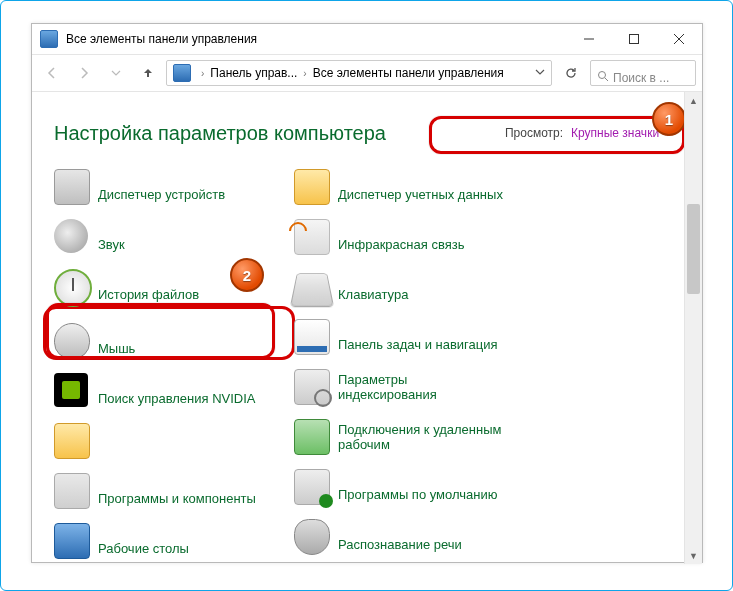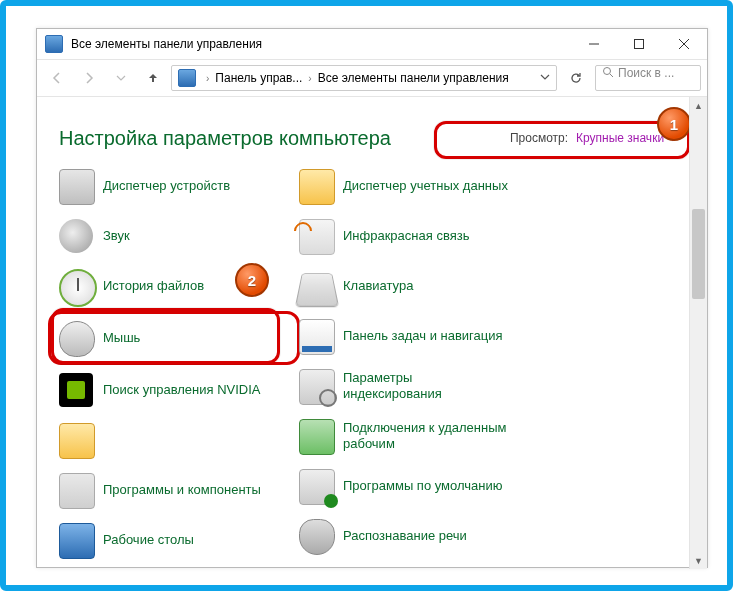--- a/index.html
+++ b/index.html
@@ -1,52 +1,52 @@
 <!DOCTYPE html>
 <html><head>
 <meta charset="utf-8">
 <style>
 html,body{margin:0;padding:0;font-family:"Segoe UI",Arial,sans-serif;font-size:12px;color:#000;background:#fff}
-.frame{width:733px;height:591px;box-sizing:border-box;border:6px solid #0ea5e9;border-radius:6px;position:relative;overflow:hidden;background:#fff}
+.frame{width:733px;height:591px;box-sizing:border-box;border:1px solid #0ea5e9;border-radius:6px;position:relative;overflow:hidden;background:#fff}
 .window{position:absolute;top:22px;left:30px;width:672px;height:540px;border:1px solid #b9b9b9;box-sizing:border-box;background:#fff;box-shadow:0 0 4px rgba(0,0,0,.1)}
 
 .titlebar{height:30px;display:flex;align-items:center;border-bottom:1px solid #e5e5e5}
 .titlebar .ticon{width:16px;height:16px;margin:0 8px;background:linear-gradient(#6aa7e0,#2d6db3);border:1px solid #2d6db3;border-radius:2px}
 .titlebar .ttitle{flex:1;font-size:12px;color:#000}
 .winbtns{display:flex;height:100%}
 .winbtn{width:45px;display:flex;align-items:center;justify-content:center;color:#333;font-size:12px;font-family:Arial}
 .winbtn.close{width:46px}
 .winbtn svg{display:block}
 
 .toolbar{height:36px;display:flex;align-items:center;border-bottom:1px solid #e5e5e5;padding:0 6px;gap:4px}
 .navbtn{width:28px;height:28px;display:flex;align-items:center;justify-content:center;color:#999;border-radius:3px}
 .navbtn.up{color:#555}
 .addrbar{flex:1;height:24px;border:1px solid #ccc;display:flex;align-items:center;font-size:12px;border-radius:2px;background:#fff}
 .addrbar .ticon{width:16px;height:16px;margin:0 6px;background:linear-gradient(#6aa7e0,#2d6db3);border:1px solid #2d6db3;border-radius:2px}
 .crumb{color:#000;padding:0 2px}
 .sep{color:#777;padding:0 4px;font-size:10px}
 .addrbar .drop{margin-left:auto;padding:0 6px;color:#555}
 .refresh{width:28px;height:24px;display:flex;align-items:center;justify-content:center;color:#555;border:1px solid transparent}
-.searchbox{width:92px;height:24px;border:1px solid #ccc;border-radius:2px;display:flex;align-items:flex-start;padding:0 6px;color:#888;font-size:12px;white-space:nowrap;overflow:hidden}
+.searchbox{width:92px;height:24px;border:1px solid #ccc;border-radius:2px;display:flex;align-items:flex-end;padding:0 6px;color:#888;font-size:12px;white-space:nowrap;overflow:hidden}
 .searchbox .sicon{margin-right:4px;color:#888}
 
 .content{position:relative;height:calc(100% - 30px - 36px);overflow:hidden}
 .header-row{display:flex;align-items:flex-start;padding:30px 22px 12px 22px}
 .page-title{color:#0a6b2e;font-size:20px}
 .view-wrap{margin-left:auto;display:flex;align-items:center;font-size:12px;padding:4px 8px}
 .view-label{color:#444;margin-right:8px}
 .view-value{color:#a21caf;display:flex;align-items:center;gap:4px}
 .view-value .caret{font-size:9px}
 
 .callout{position:absolute;border:3px solid #d60000;border-radius:12px;pointer-events:none;box-sizing:border-box;box-shadow:0 0 0 1px rgba(0,0,0,.05)}
 .badge{position:absolute;width:30px;height:30px;border-radius:50%;background:radial-gradient(circle at 35% 30%,#ff9a66,#e24a00 70%);border:2px solid #a23600;display:flex;align-items:center;justify-content:center;color:#fff;font-weight:bold;font-size:15px;text-shadow:0 1px 1px rgba(0,0,0,.4)}
 
 .grid{display:flex;flex-wrap:wrap;padding:0 22px 20px 22px}
 .col{width:240px}
-.item{display:flex;align-items:center;height:44px;padding:2px 0 2px 0;margin-bottom:2px}
+.item{display:flex;align-items:flex-end;height:44px;padding:2px 0 2px 0;margin-bottom:2px}
 .item .icon{width:34px;height:34px;margin-right:10px;flex-shrink:0}
 .item .label{color:#0a6b2e;font-size:13px;line-height:1.2}
 .item.two-line .label{max-width:170px}
 
 .item.selected{outline:3px solid #d60000;outline-offset:-2px;border-radius:12px;padding-left:10px;padding-right:20px;margin-left:-10px;width:220px;height:48px}
 
 .scrollbar{position:absolute;right:0;top:0;bottom:0;width:17px;background:#f0f0f0;border-left:1px solid #e4e4e4}
 .sb-arrow{height:17px;display:flex;align-items:center;justify-content:center;color:#666;font-size:9px}
 .sb-thumb{position:absolute;left:2px;right:2px;top:112px;height:90px;background:#c7c7c7;border-radius:2px}
 

